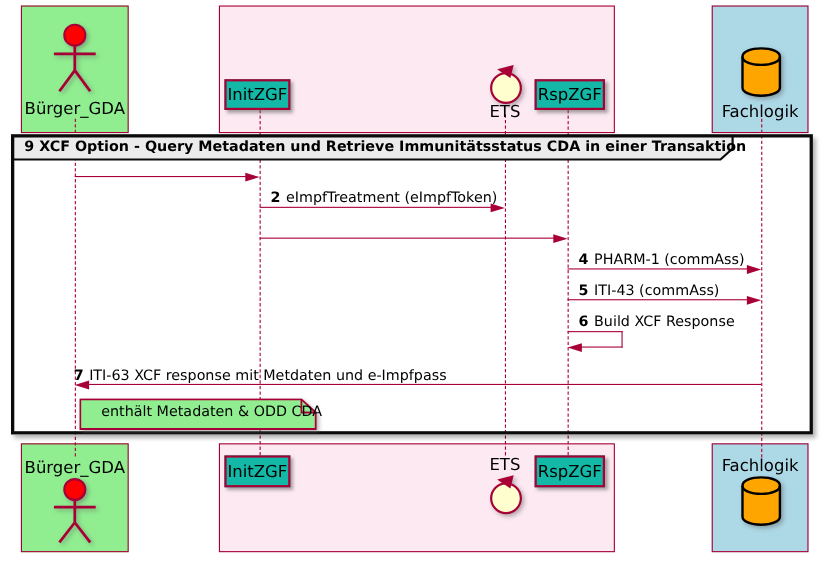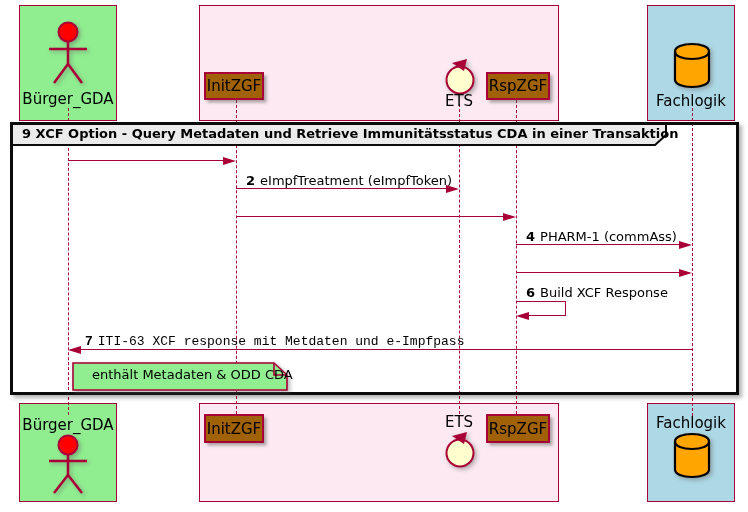--- a/index.html
+++ b/index.html
@@ -12,21 +12,21 @@
   .gbox.blue{background:#ADD8E6;}
   
   .lifeline{position:absolute;width:0;border-left:1.3px dashed #A80036;z-index:2;}
   
   .frame{position:absolute;left:10px;top:122px;width:729px;height:273px;border:3px solid #0b0b0b;
          box-sizing:border-box;z-index:3;box-shadow:3px 3px 4px rgba(0,0,0,0.30);}
   .frame-label-svg{position:absolute;left:11px;top:123px;z-index:4;}
   .frame-title{position:absolute;left:22px;top:126px;font-size:13px;font-weight:bold;
                white-space:nowrap;z-index:5;}
   
-  .pbox{position:absolute;background:#a16207;border:2px solid #A80036;box-sizing:border-box;
+  .pbox{position:absolute;background:#14b8a6;border:2px solid #A80036;box-sizing:border-box;
         display:flex;align-items:center;justify-content:center;font-size:15px;z-index:5;
         box-shadow:2.5px 2.5px 3px rgba(99,99,99,0.55);}
   .plabel{position:absolute;text-align:center;font-size:15px;white-space:nowrap;z-index:5;}
   .icon-svg{position:absolute;z-index:5;filter:drop-shadow(2.5px 2.5px 2px rgba(99,99,99,0.5));}
   
   .msg-label{position:absolute;font-size:13px;white-space:nowrap;z-index:6;}
   .msg-label .num{font-weight:bold;margin-right:5px;}
   .mline{position:absolute;height:0;border-top:1.5px solid #A80036;z-index:6;}
   .mvline{position:absolute;width:0;border-left:1.5px solid #A80036;z-index:6;}
   .head-r{position:absolute;width:0;height:0;border-top:4.5px solid transparent;
@@ -102,32 +102,35 @@
 
   <div class="mline" style="left:236px;top:216px;width:269px;"></div>
   <div class="head-r" style="left:503px;top:212.5px;"></div>
 
   <div class="msg-label" style="left:526px;top:229px;">
     <span class="num">4</span><span>PHARM-1 (commAss)</span>
   </div>
   <div class="mline" style="left:516px;top:244px;width:165px;"></div>
   <div class="head-r" style="left:679px;top:240.5px;"></div>
 
+  <div class="msg-label" style="left:526px;top:257px;">
+    <span class="num">5</span><span>ITI-43 (commAss)</span>
+  </div>
   <div class="mline" style="left:516px;top:272px;width:165px;"></div>
   <div class="head-r" style="left:679px;top:268.5px;"></div>
 
   <div class="msg-label" style="left:526px;top:285px;">
     <span class="num">6</span><span>Build XCF Response</span>
   </div>
   <div class="mline" style="left:516px;top:301px;width:50px;"></div>
   <div class="mvline" style="left:564.5px;top:301px;height:15px;"></div>
   <div class="mline" style="left:527px;top:315px;width:39px;"></div>
   <div class="head-l" style="left:516px;top:311.5px;"></div>
 
-  <div class="msg-label" style="left:85px;top:334px;font-family:Liberation Mono, monospace;">
+  <div class="msg-label" style="left:67px;top:334px;">
     <span class="num">7</span><span>ITI-63 XCF response mit Metdaten und e-Impfpass</span>
   </div>
   <div class="mline" style="left:80px;top:349px;width:612px;"></div>
   <div class="head-l" style="left:68px;top:345.5px;"></div>
 
   <svg class="note-wrap" width="217" height="30" viewBox="0 0 217 30">
     <path d="M1,1 L202,1 L215,13 L215,28 L1,28 Z" fill="#90EE90" stroke="#A80036" stroke-width="1.6"></path>
     <path d="M202,1 L202,13 L215,13" fill="none" stroke="#A80036" stroke-width="1.6"></path>
   </svg>
   <div class="note-text">enthält Metadaten &amp; ODD CDA</div>

